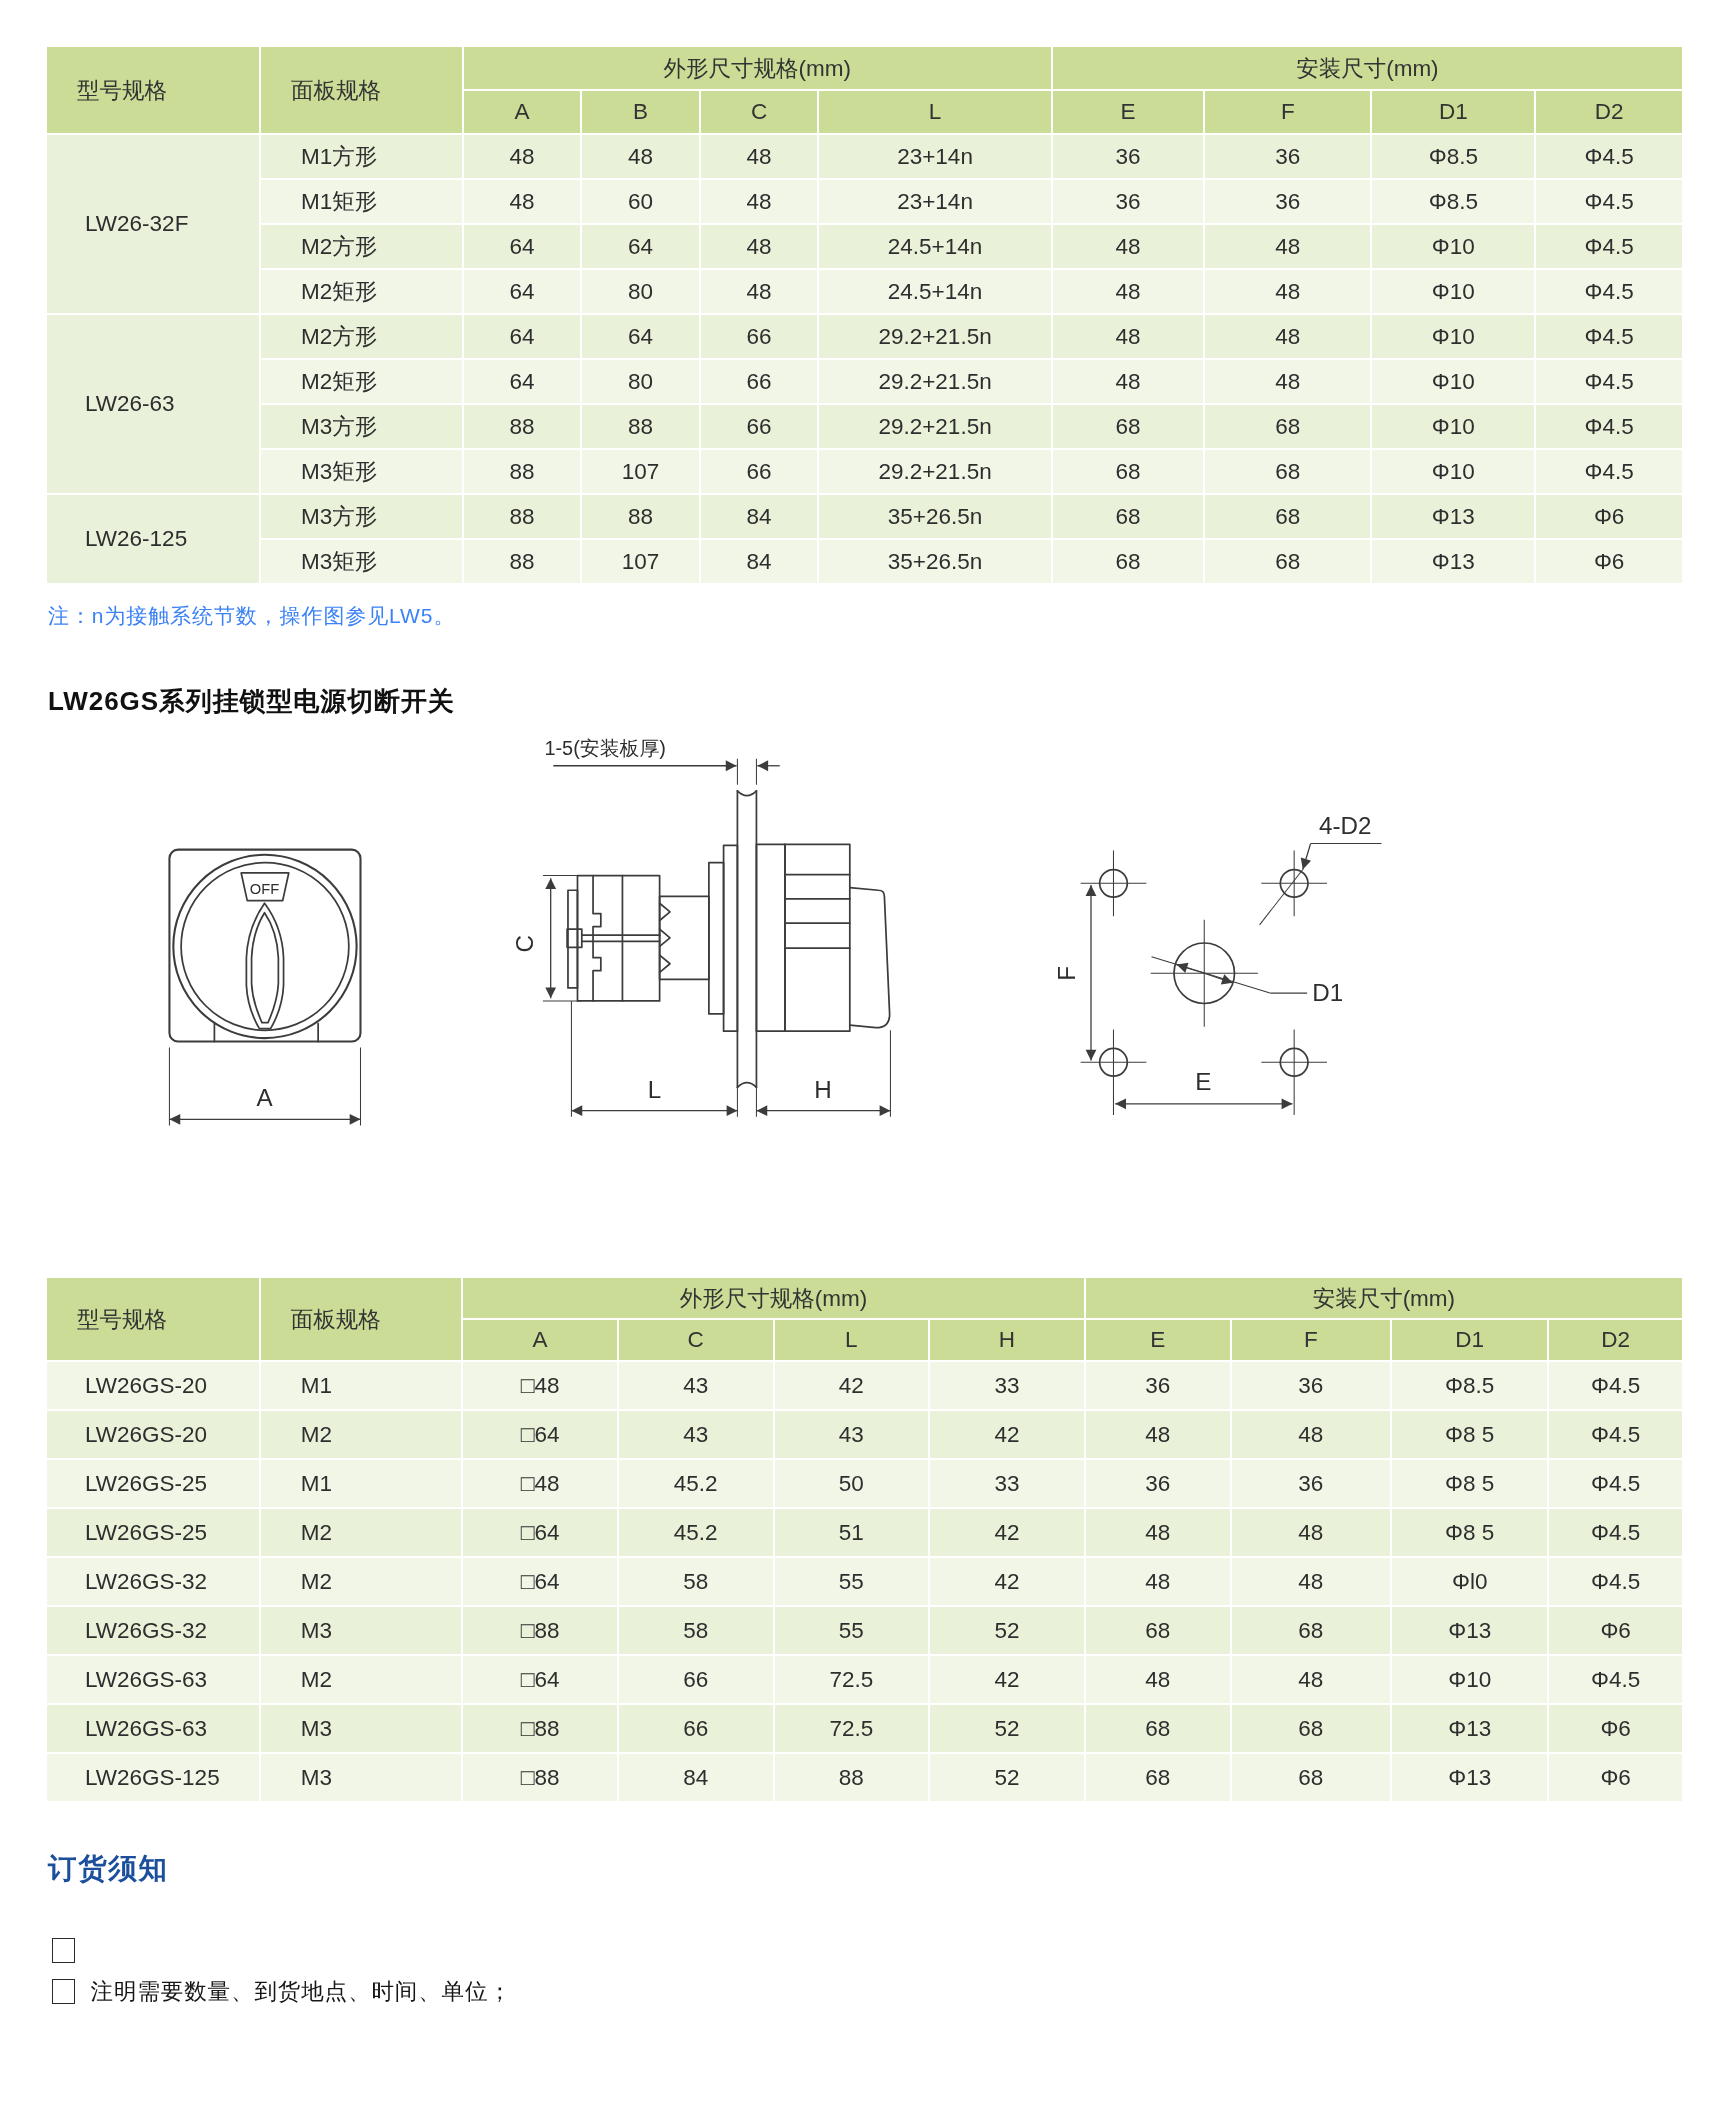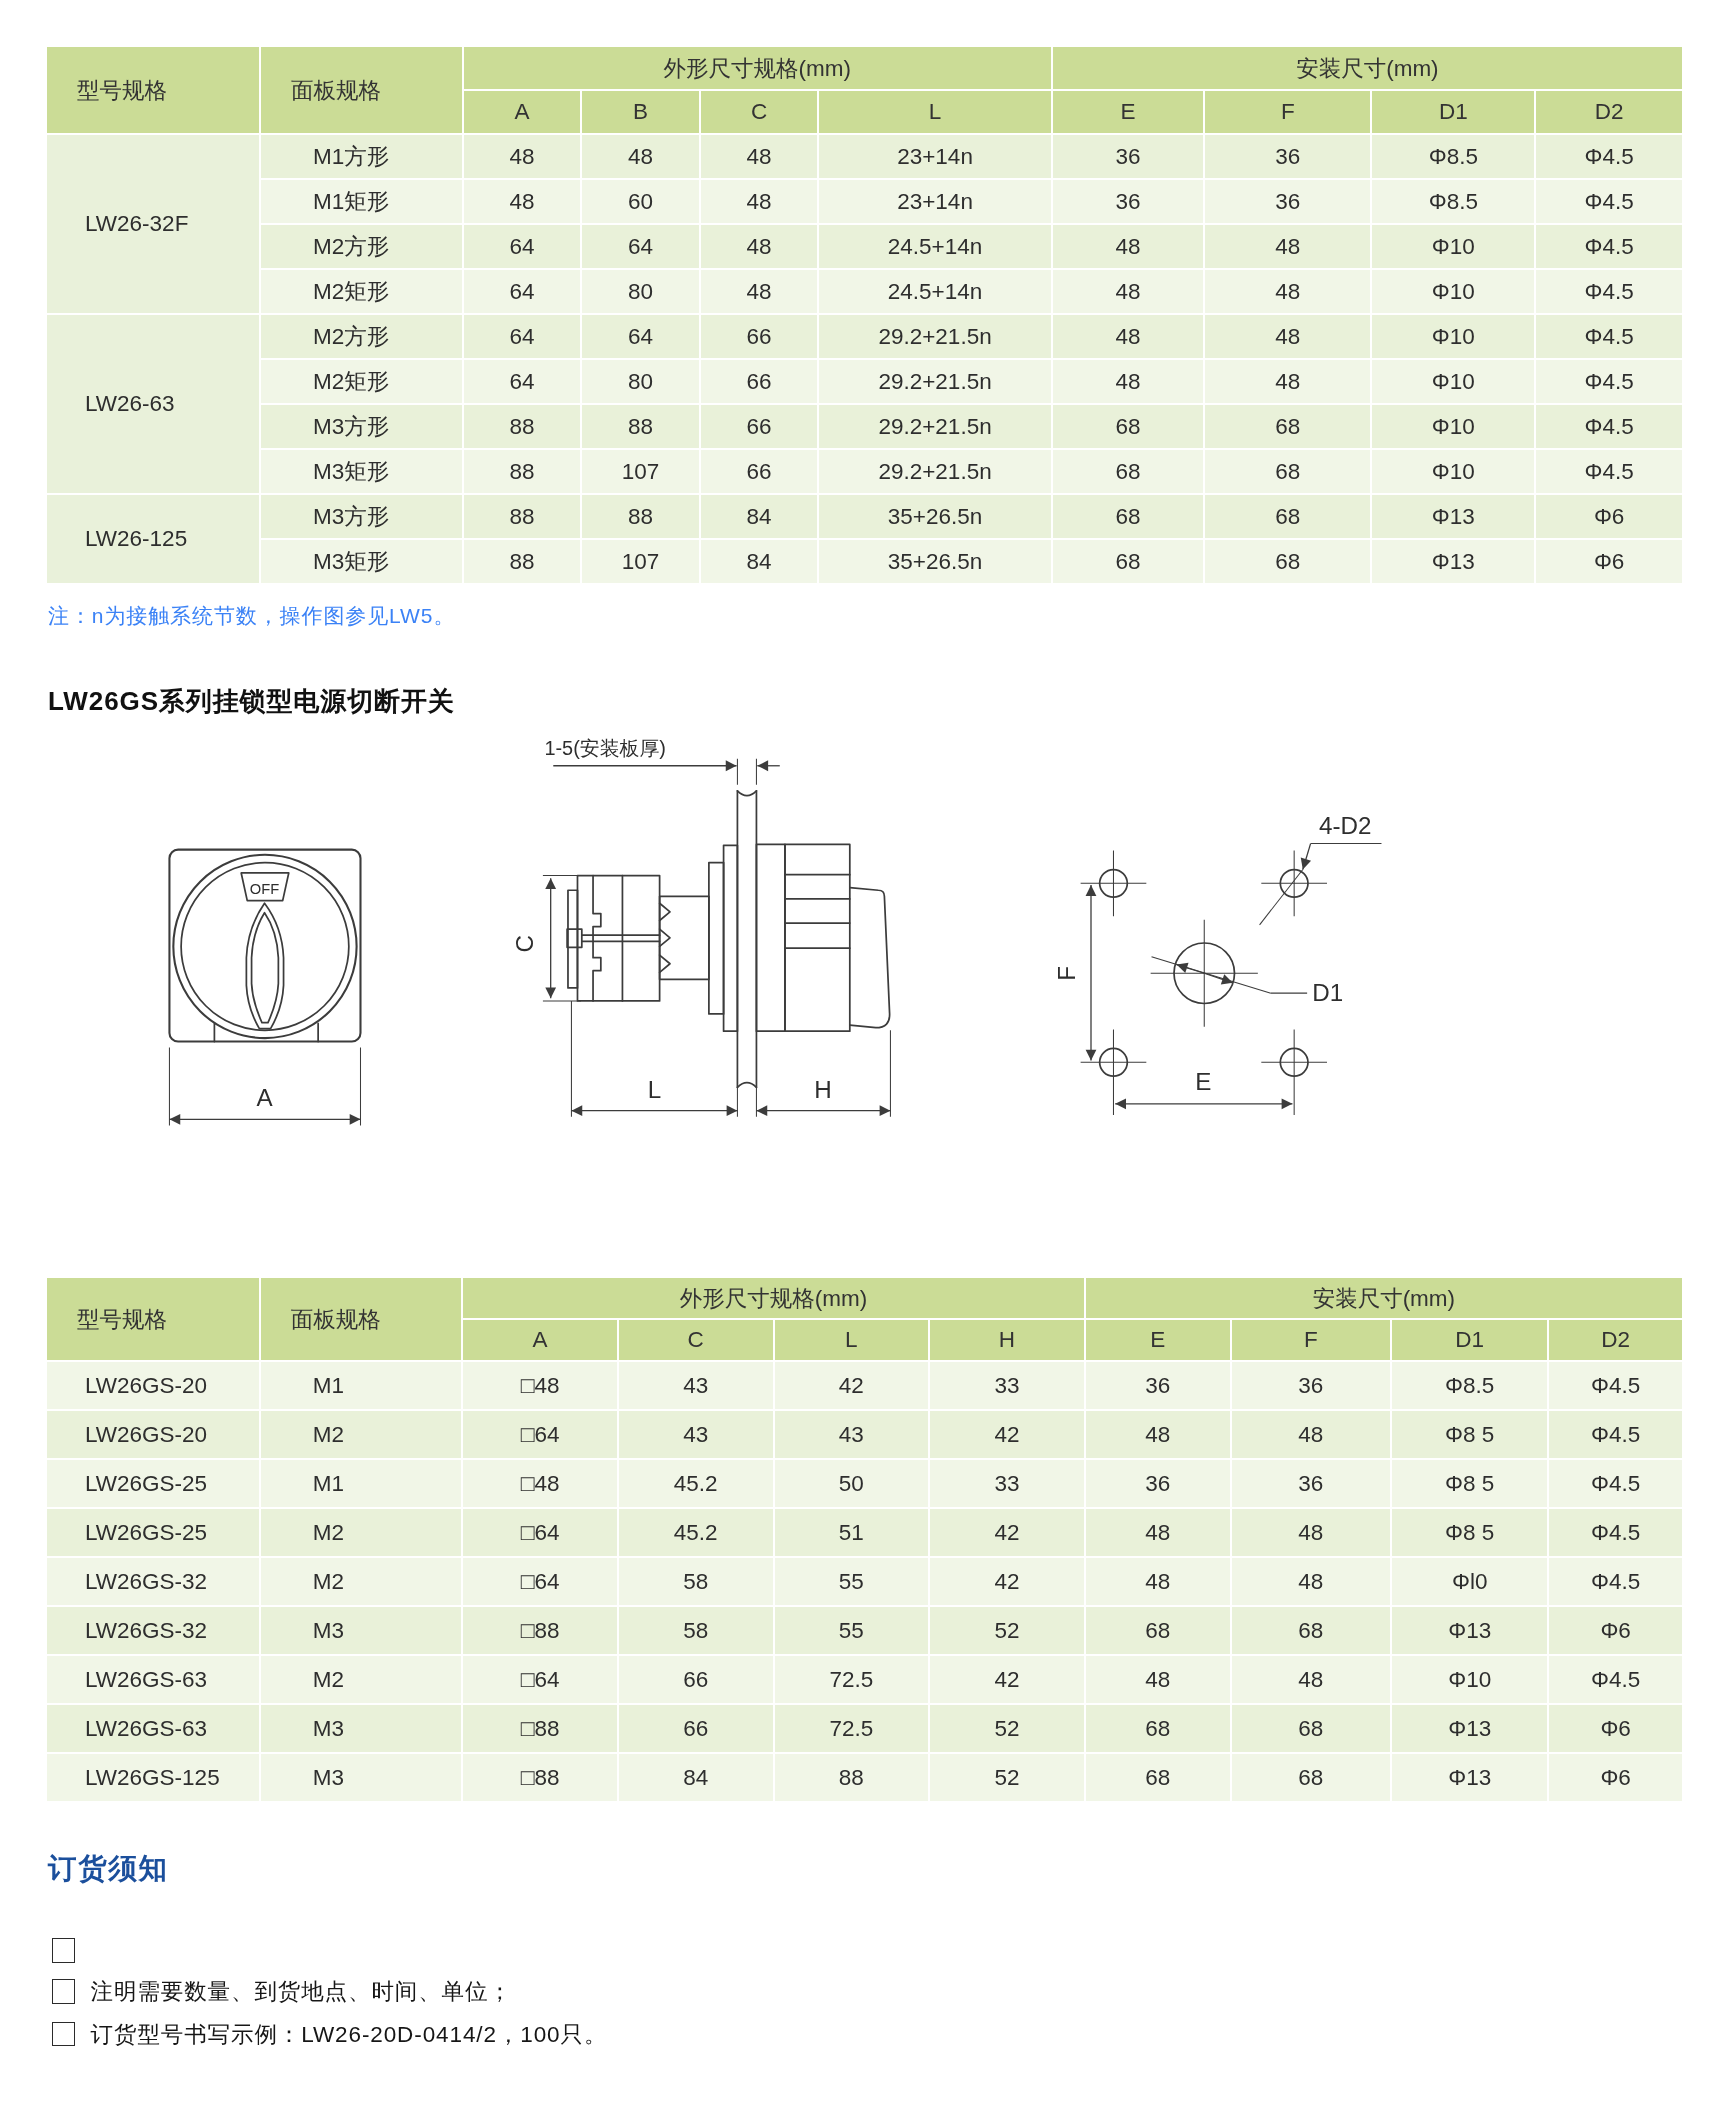--- a/index.html
+++ b/index.html
@@ -23,21 +23,21 @@
   .spec th.left{text-align:left;padding-left:30px;}
   .spec td{
     font-size:22.5px;text-align:center;padding:0;color:#2e2e2e;
   }
   .t1 tbody td{height:43px;}
   .t2 tbody td{height:47px;}
   .spec tr.r0 td{background:#e9f1d9;}
   .spec tr.r1 td{background:#f1f6e7;}
   .spec td.modelbg{background:#e9f1da !important;}
   .spec td.left{text-align:left;padding-left:38px;}
-  .spec td.panelpad{text-align:left;padding-left:52px;}
+  .spec td.panelpad{text-align:left;padding-left:40px;}
   
   .note{margin:17.3px 0 0 48px;font-size:21px;color:#3b82f6;letter-spacing:0.9px;}
   .section-title{margin:54px 0 0 48px;font-size:26px;font-weight:bold;color:#111;letter-spacing:0.9px;}
   
   .diagram-wrap{position:relative;width:1729px;height:536px;margin-top:7px;}
   .dgm{stroke:#3c3c3c;stroke-width:2;fill:none;stroke-linejoin:round;stroke-linecap:round;}
   .dgm-thick{stroke:#3c3c3c;stroke-width:2.4;fill:none;stroke-linejoin:round;}
   .dim{stroke:#3c3c3c;stroke-width:1.5;fill:none;}
   .thin{stroke:#3c3c3c;stroke-width:1.2;fill:none;}
   text.lbl{font-size:28px;fill:#2e2e2e;stroke:none;}
@@ -447,18 +447,14 @@
 
 <div class="order-title">订货须知</div>
 <div class="order-list">
     <div class="order-item">
       <span class="chk"></span>
     </div>
     <div class="order-item">
       <span class="chk"></span>
       <span>注明需要数量、到货地点、时间、单位；</span>
     </div>
-    <div class="order-item">
-      <span class="chk"></span>
-      <span>订货型号书写示例：LW26-20D-0414/2，100只。</span>
-    </div>
   </div>
 
 
 </body></html>

